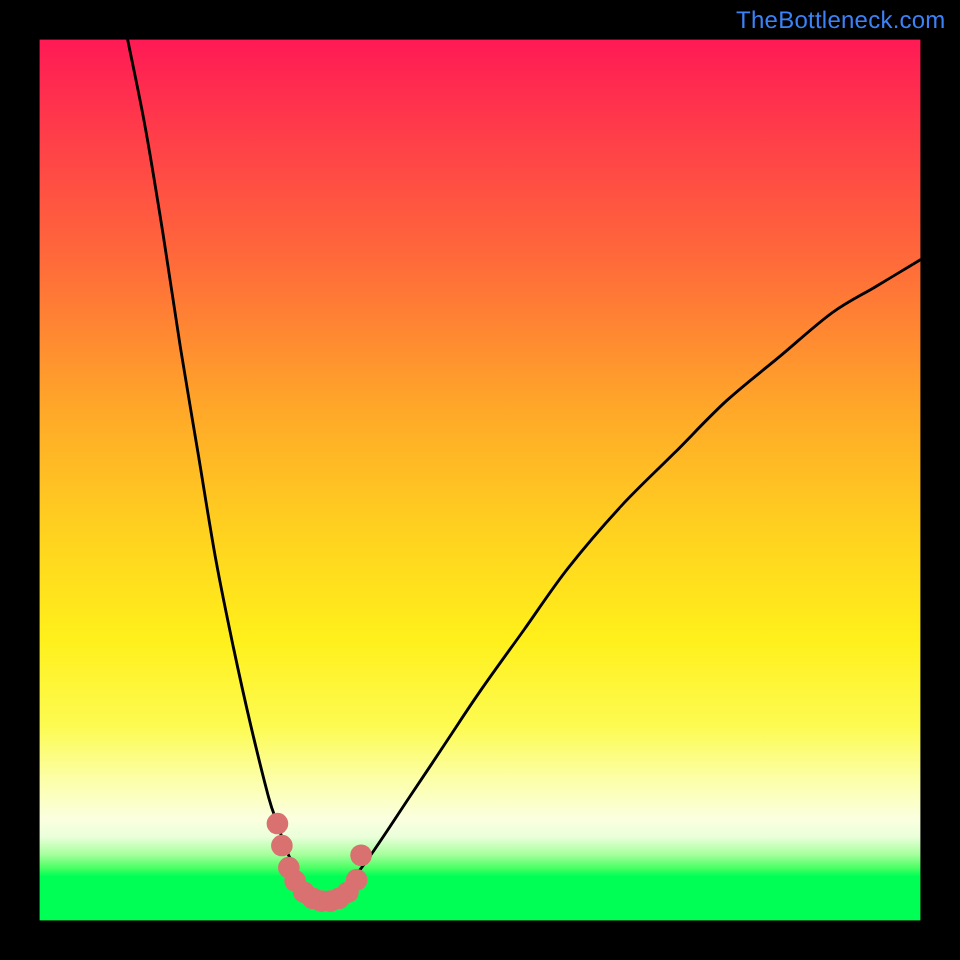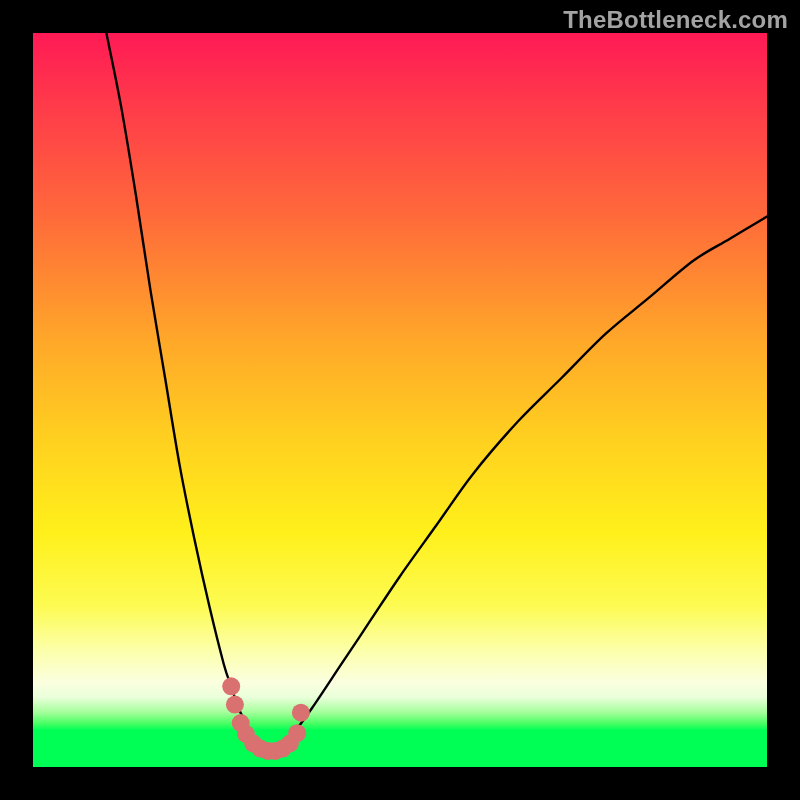--- a/index.html
+++ b/index.html
@@ -39,24 +39,24 @@
       #a7ff9d 92.5%,
       #4dff66 94%,
       #00ff55 95%,
       #00ff55 100%
     );
   }
   .watermark {
     position: absolute;
     top: 6px;
     right: 12px;
-    color: #a3a3a3;
-    font-size: 24px;
+    color: #3b82f6;
+    font-size: 20px;
     letter-spacing: 0.2px;
-    font-weight: 700;
+    font-weight: 400;
   }
   svg.curves {
     position: absolute;
     left: 0; top: 0;
     width: 734px; height: 734px;
     overflow: visible;
   }
 </style>
 </head>
 <body>

